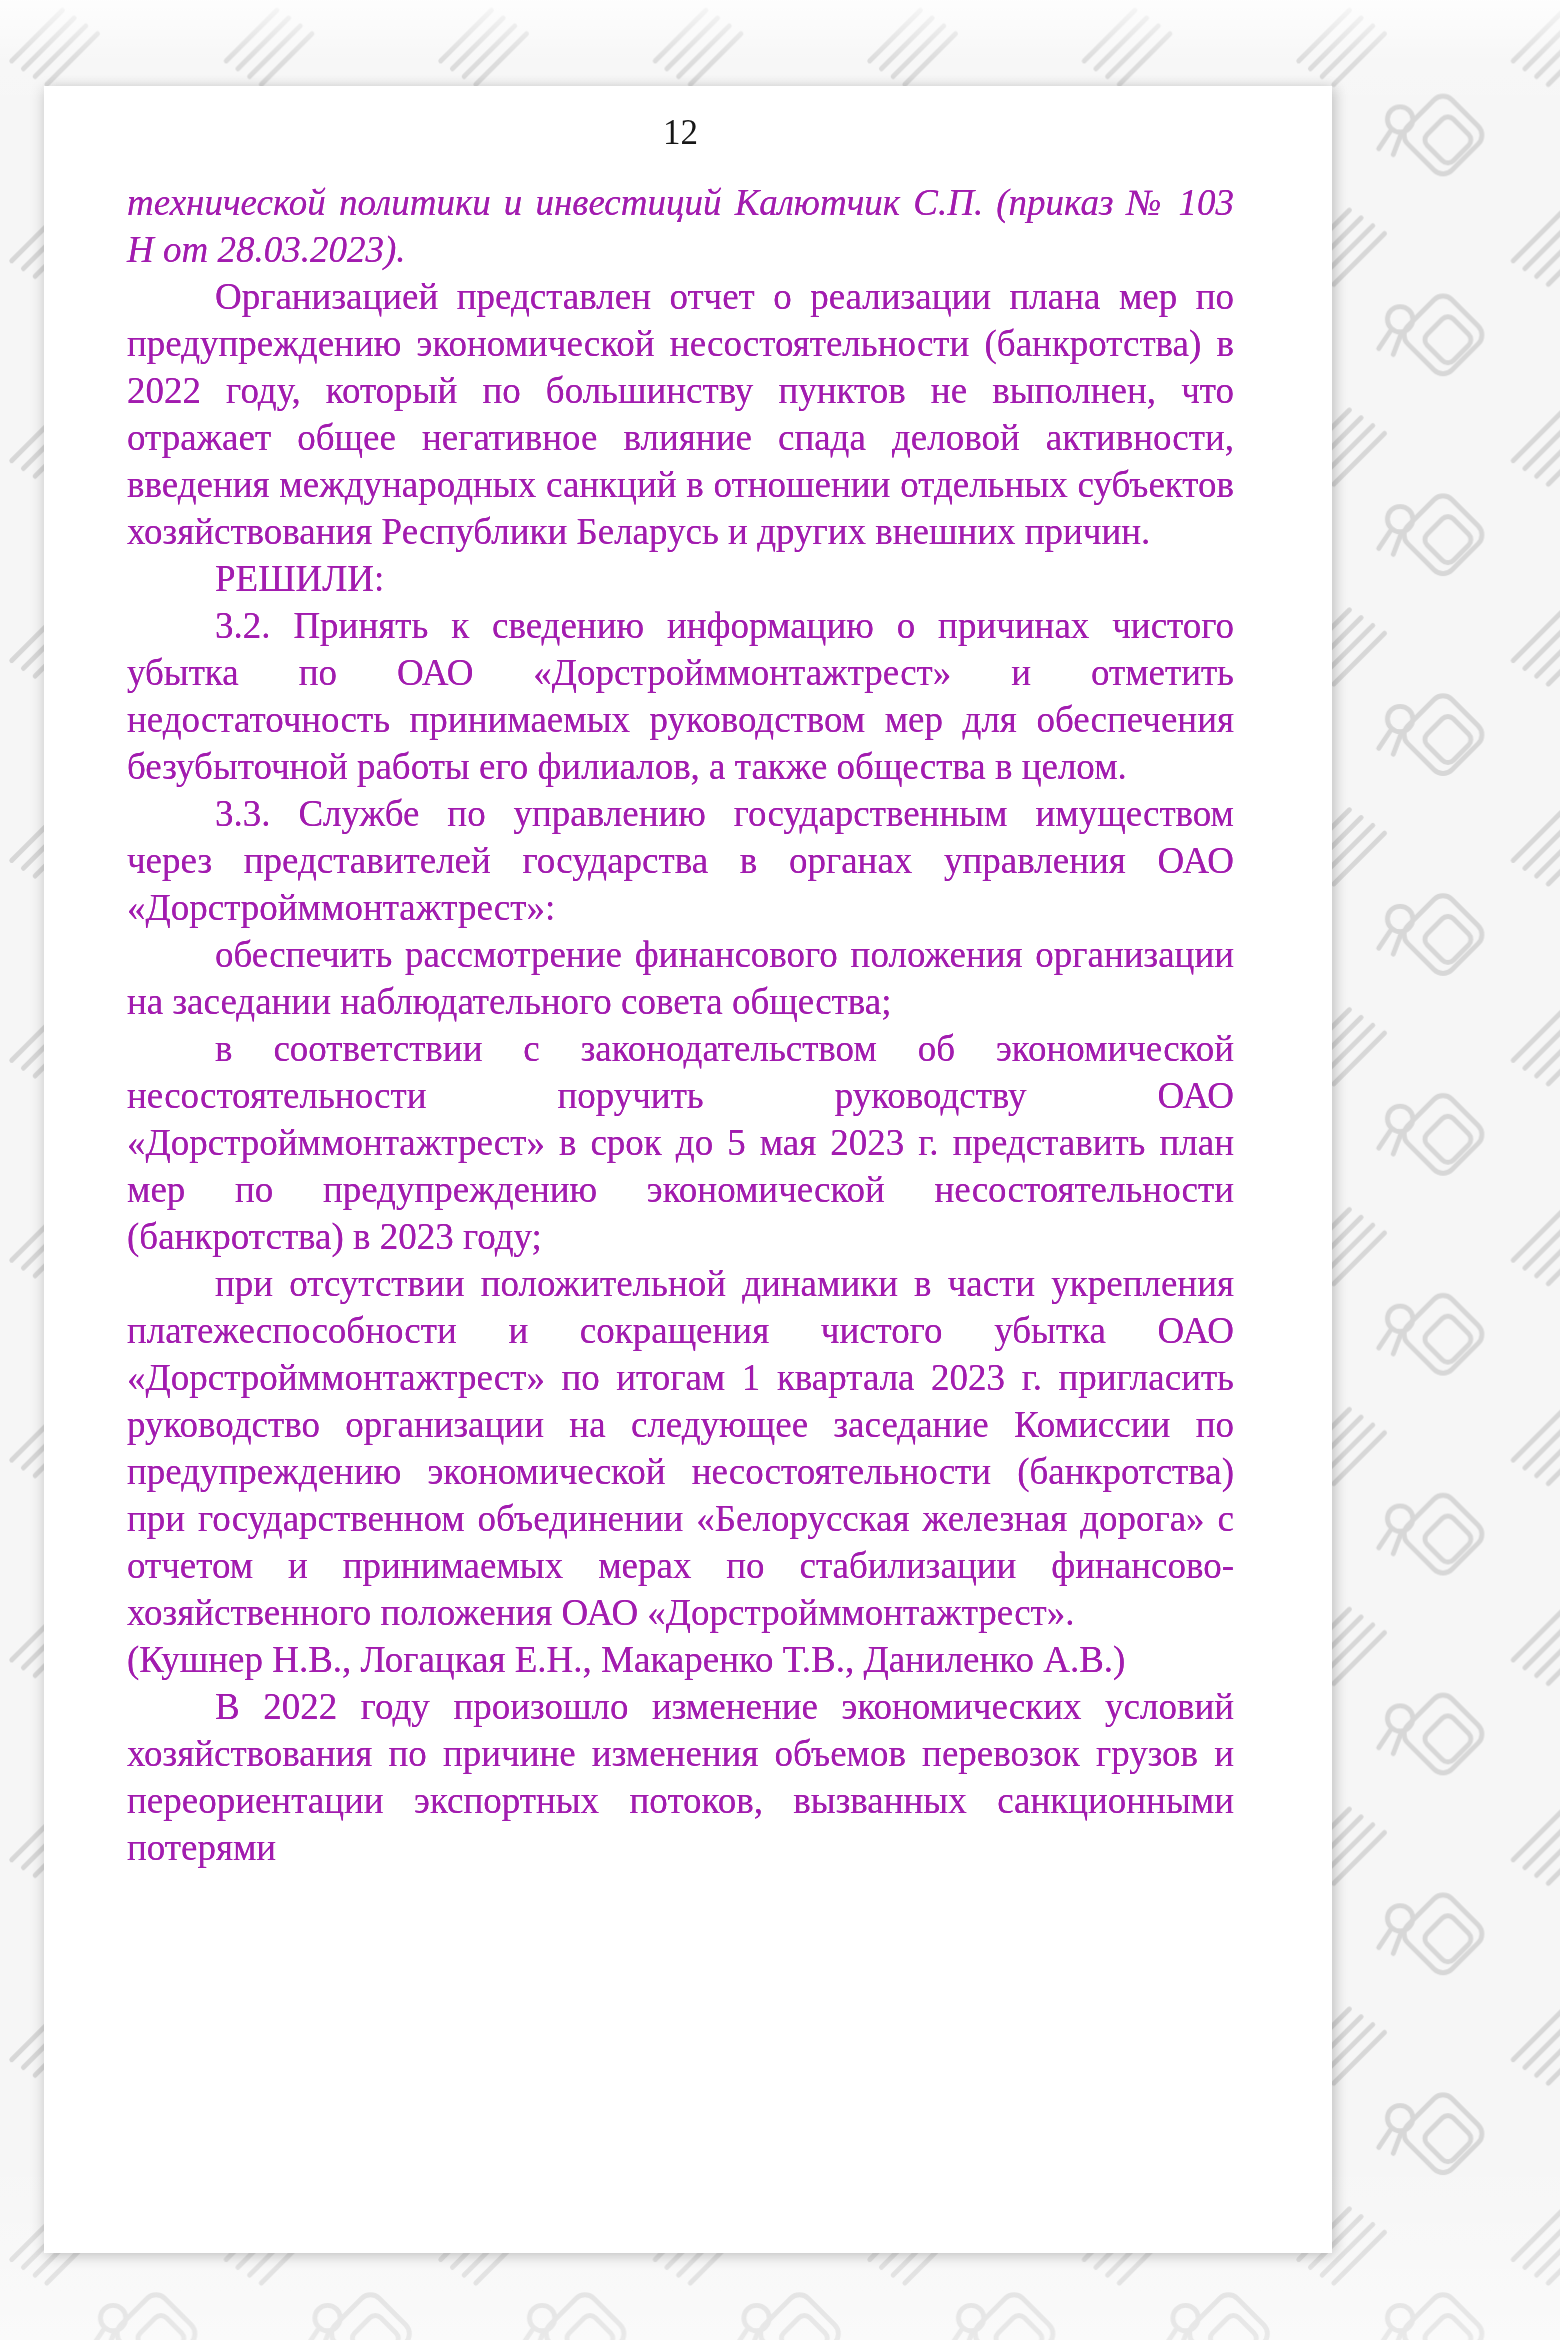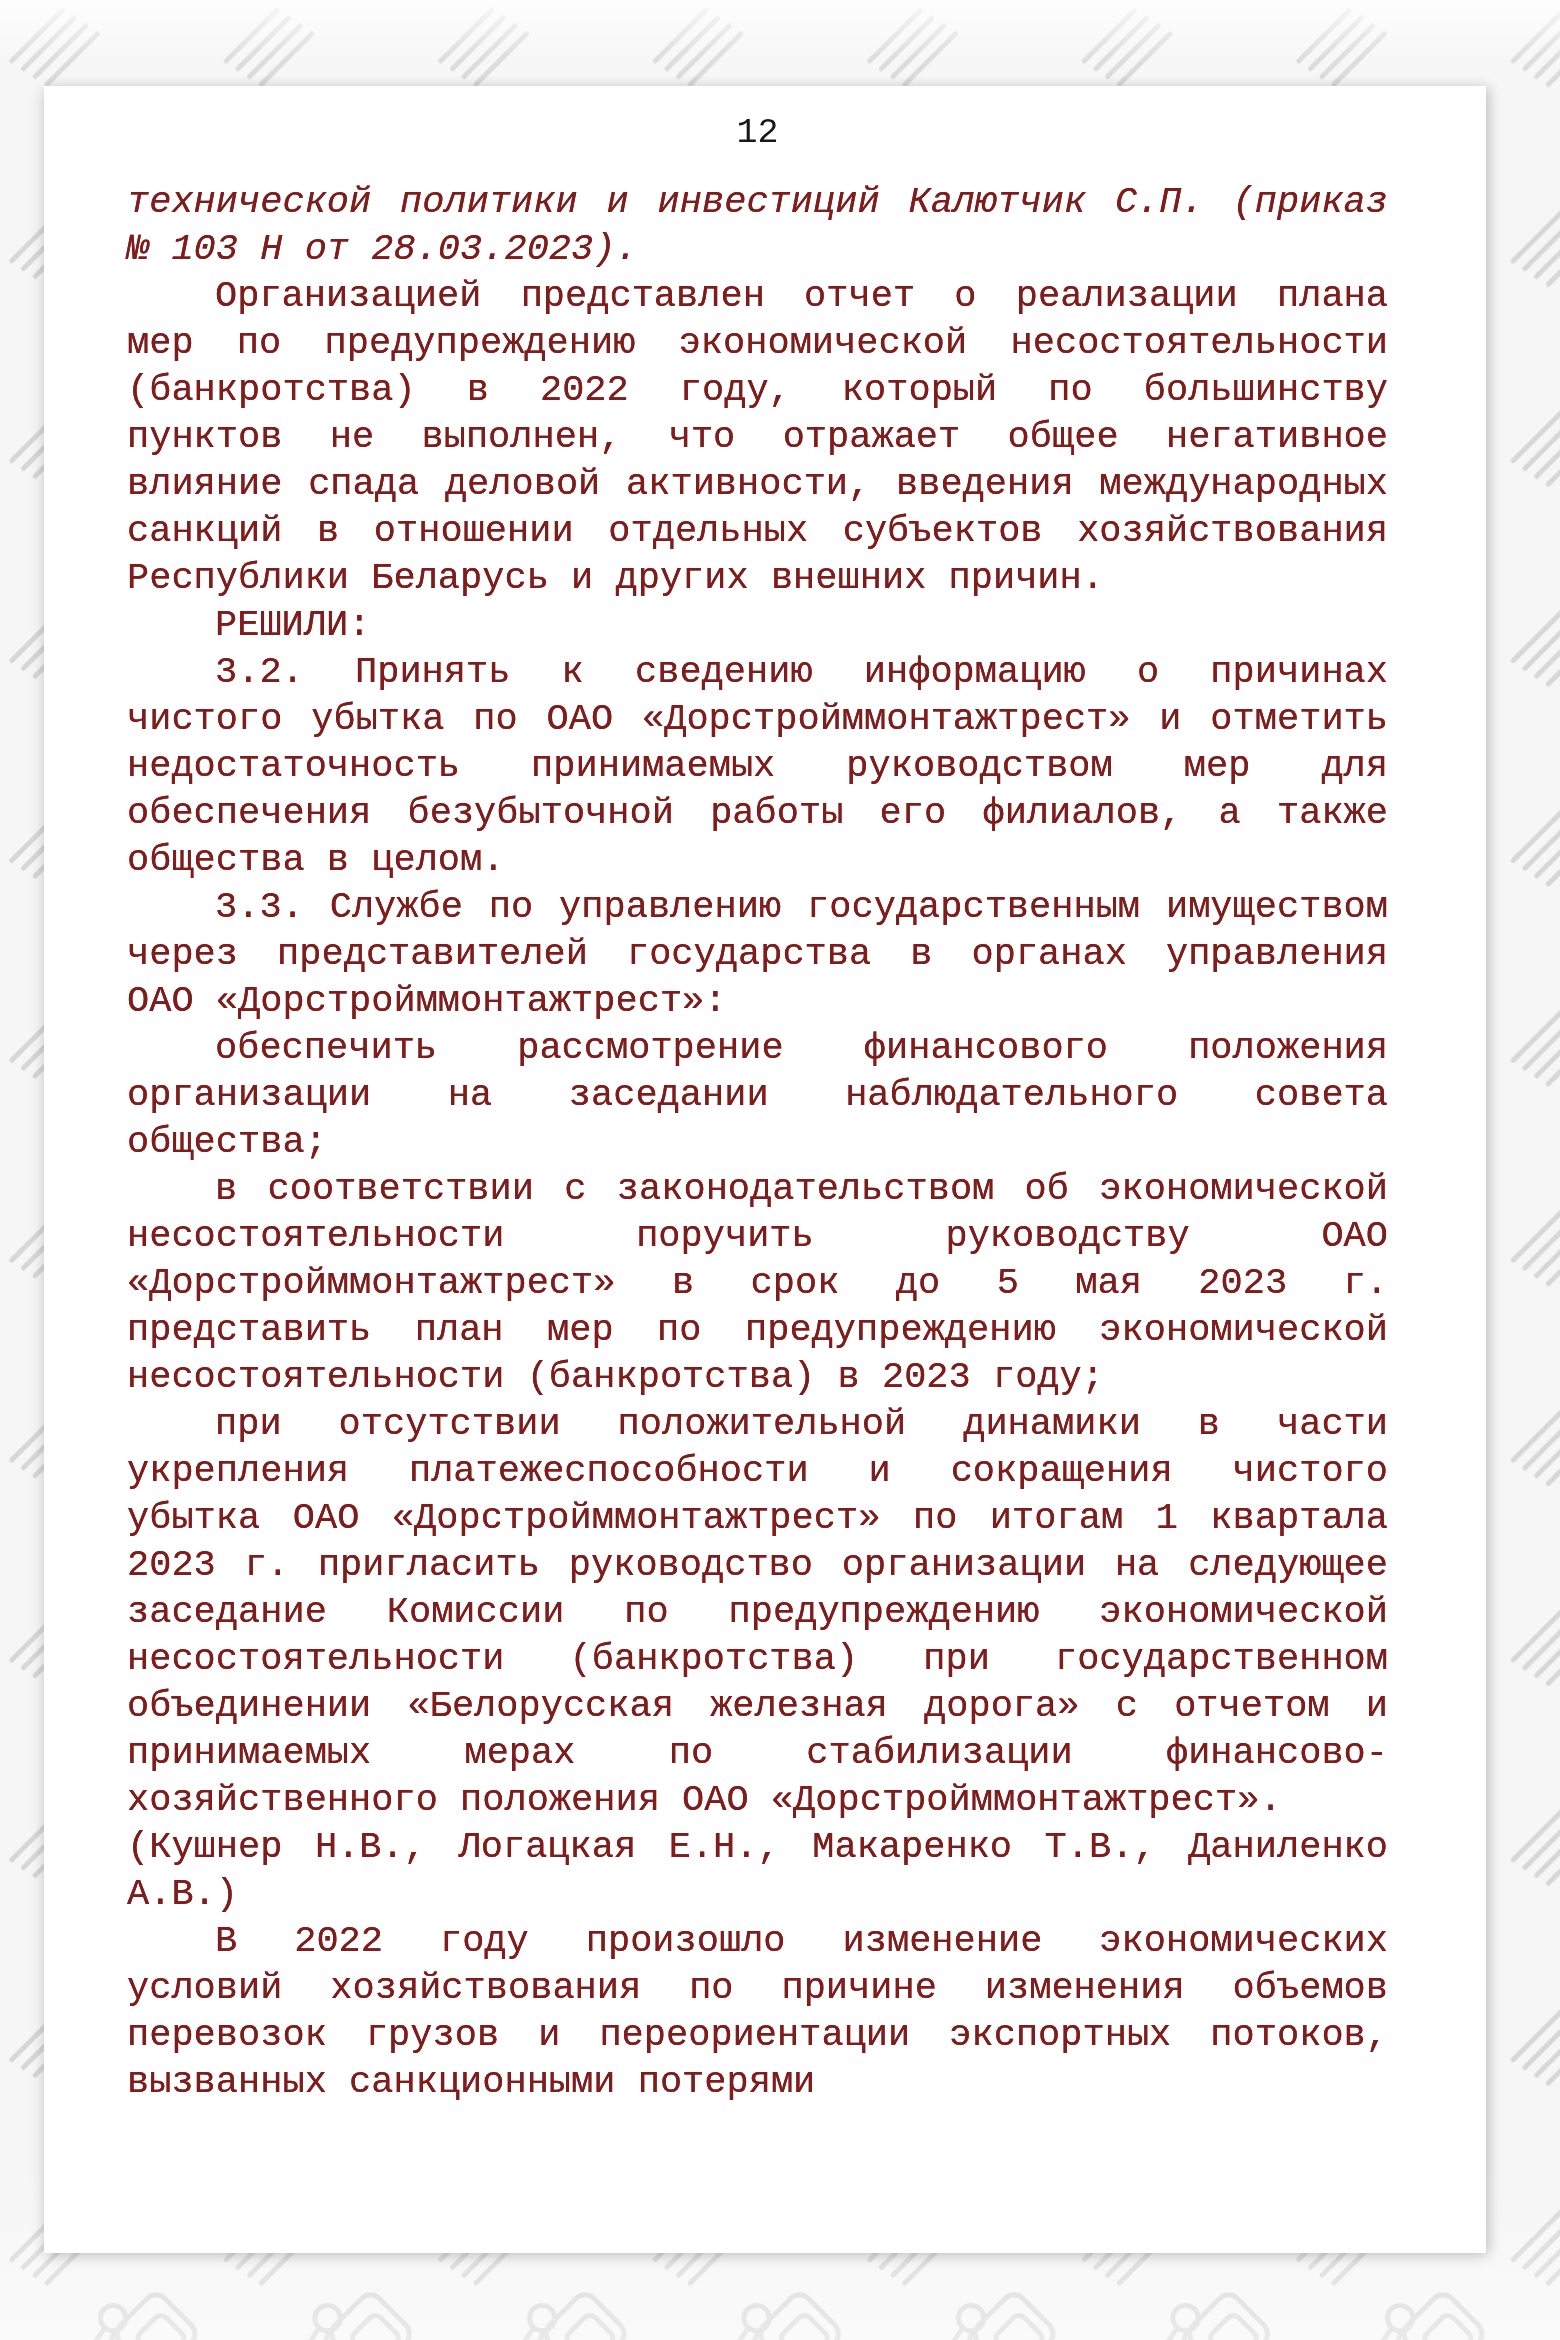--- a/index.html
+++ b/index.html
@@ -29,42 +29,41 @@
       rgba(255,255,255,0.15) 59px,
       rgba(255,255,255,0) 117px,
       rgba(255,255,255,0) 92%,
       rgba(255,255,255,0.45) 100%);
     pointer-events: none;
   }
   .sheet {
     position: absolute;
     left: 44px;
     top: 86px;
-    width: 1442px;
+    width: 1288px;
     height: 2167px;
     background: #ffffff;
     box-shadow: 0 2.9px 13.7px rgba(0,0,0,0.18), 5.9px 0 11.7px rgba(0,0,0,0.08);
     z-index: 2;
-    font-family: Liberation Mono, monospace;
   }
   .page-number {
     position: absolute;
     left: 83px;
     right: 98px;
     top: 27px;
     text-align: center;
     font-size: 35px;
     color: #171717;
   }
   .content {
     position: absolute;
     left: 83px;
     right: 98px;
     top: 93px;
-    color: #7f1d1d;
+    color: #a21caf;
   }
   .content p {
     margin: 0;
     font-size: 37px;
     line-height: 47px;
     text-align: justify;
     text-shadow: 0 0 0.5px currentColor;
     hyphens: none;
   }
   .content p.indent { text-indent: 88px; }

